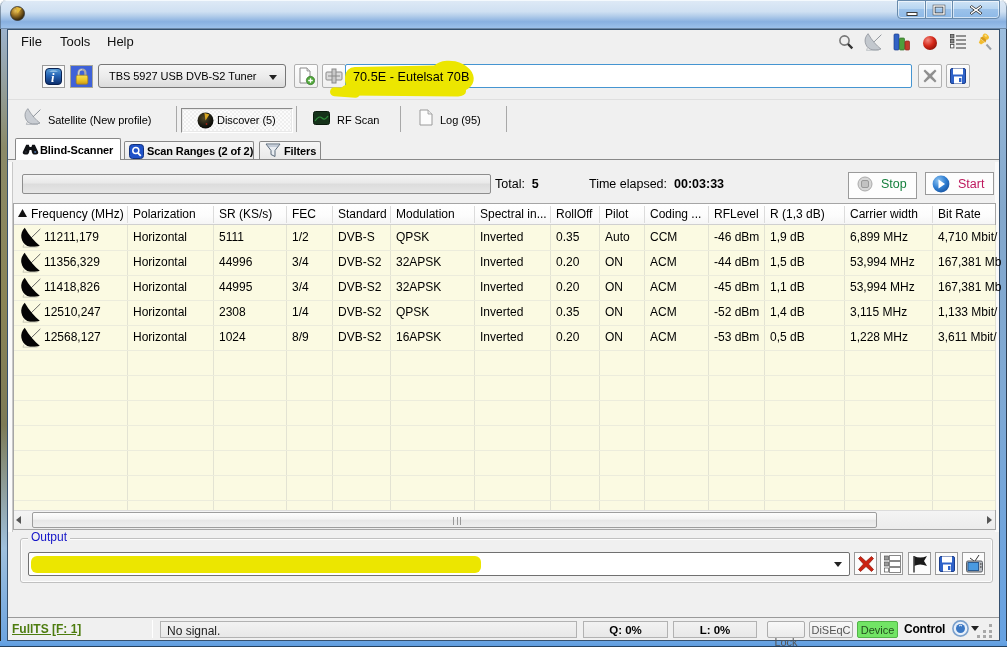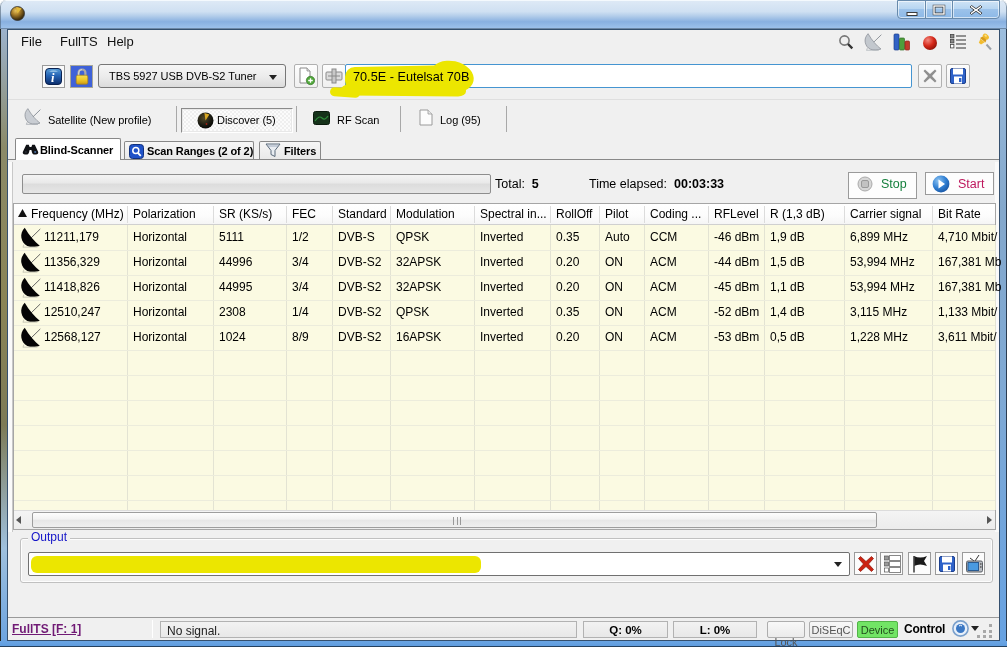--- a/index.html
+++ b/index.html
@@ -101,21 +101,21 @@
       </svg>
     </div>
   <div class="cap" id="cclose">
       <svg class="capg" width="13" height="11" viewBox="0 0 13 11">
         <path d="M2 1 L6.5 4.2 L11 1 L12.5 2.5 L8.3 5.5 L12.5 8.5 L11 10 L6.5 6.8 L2 10 L0.5 8.5 L4.7 5.5 L0.5 2.5 Z" fill="#fdfdfd" stroke="#3c3c3c" stroke-width="0.9"></path>
       </svg>
     </div>
 </div>
 
 <div class="abs menuitem" style="left:21px">File</div>
-<div class="abs menuitem" style="left:60px">FullTS</div>
+<div class="abs menuitem" style="left:60px">Tools</div>
 <div class="abs menuitem" style="left:107px">Help</div>
 
 <svg class="ic" style="left:838px;top:34px" width="16" height="16" viewBox="0 0 16 16">
     <circle cx="6.5" cy="6.5" r="4.6" fill="none" stroke="#777" stroke-width="1.6"></circle>
     <line x1="10" y1="10" x2="14.3" y2="14.3" stroke="#333" stroke-width="2.4"></line>
   </svg>
 <svg class="ic" style="left:864px;top:33px" width="18" height="18" viewBox="0 0 21.25 21.25">
     <path d="M20.5 2 L11 11.3" stroke="#8a8f96" stroke-width="1.1" fill="none"></path>
     <path d="M4.8 0.8 C 2 3.8 0.7 7.4 1.4 10.9 C 2.1 14.7 4.3 17.7 7.4 19.1 C 11.4 20.6 16.4 20.1 20 18.9 C 14.8 14.9 9.2 8.6 4.8 0.8 Z" fill="#c3c8ce" stroke="#81868e" stroke-width="0.8"></path>
     <path d="M4 17.8 L3 20.6 M3 20.4 L17.5 20.4" stroke="#a8adb5" stroke-width="0.8" fill="none"></path>
@@ -316,21 +316,21 @@
 <div class="hcell" style="left:205px">SR (KS/s)</div>
 <div class="hcell" style="left:278px">FEC</div>
 <div class="hcell" style="left:324px">Standard</div>
 <div class="hcell" style="left:382px">Modulation</div>
 <div class="hcell" style="left:466px">Spectral in...</div>
 <div class="hcell" style="left:542px">RollOff</div>
 <div class="hcell" style="left:591px">Pilot</div>
 <div class="hcell" style="left:636px">Coding ...</div>
 <div class="hcell" style="left:700px">RFLevel</div>
 <div class="hcell" style="left:756px">R (1,3 dB)</div>
-<div class="hcell" style="left:836px">Carrier signal</div>
+<div class="hcell" style="left:836px">Carrier width</div>
 <div class="hcell" style="left:924px">Bit Rate</div>
 <div class="vlineh" style="left:113px"></div>
 <div class="vlineh" style="left:199px"></div>
 <div class="vlineh" style="left:272px"></div>
 <div class="vlineh" style="left:318px"></div>
 <div class="vlineh" style="left:376px"></div>
 <div class="vlineh" style="left:460px"></div>
 <div class="vlineh" style="left:536px"></div>
 <div class="vlineh" style="left:585px"></div>
 <div class="vlineh" style="left:630px"></div>
@@ -521,21 +521,21 @@
     <svg style="position:absolute;left:2px;top:1px" width="19" height="19" viewBox="0 0 19 19">
       <path d="M5 4 L9 7 M14 1 L10 7" stroke="#333" stroke-width="1"></path>
       <rect x="1.5" y="7" width="16" height="11" rx="1.5" fill="#b8bcc2" stroke="#5a5e64"></rect>
       <rect x="3" y="8.5" width="10.5" height="8" fill="#4a9ae0" stroke="#2a5a90"></rect>
       <circle cx="15.8" cy="10" r="0.9" fill="#666"></circle>
       <circle cx="15.8" cy="13" r="0.9" fill="#666"></circle>
     </svg>
   </div>
 
 <div class="abs" id="sline"></div>
-<div class="abs" style="left:12px;top:622px;color:#701a75;font-weight:bold;text-decoration:underline;font-size:12px">FullTS [F: 1]</div>
+<div class="abs" style="left:12px;top:622px;color:#4d7c0f;font-weight:bold;text-decoration:underline;font-size:12px">FullTS [F: 1]</div>
 <div class="abs" style="left:152px;top:620px;width:1px;height:18px;background:#c5c5c5;border-right:1px solid #fff"></div>
 <div class="sfield" style="left:160px;width:417px">
     <span style="position:absolute;left:6px;top:2px;color:#222;font-size:12px">No signal.</span>
   </div>
 <div class="sfield" style="left:583px;width:85px;text-align:center;font-weight:bold;font-size:11.5px;padding-top:2px">Q: 0%</div>
 <div class="sfield" style="left:673px;width:84px;text-align:center;font-weight:bold;font-size:11.5px;padding-top:2px">L: 0%</div>
 <div class="sbtn" style="left:767px;width:38px;padding-top:14px">Lock</div>
 <div class="sbtn" style="left:809px;width:44px;padding-top:2px">DiSEqC</div>
 <div class="sbtn" style="left:857px;width:41px;padding-top:2px;background:#72e465;color:#234d1e;border-color:#52b447">Device</div>
 <div class="abs" style="left:904px;top:622px;font-size:12px;font-weight:bold;letter-spacing:-0.2px">Control</div>

